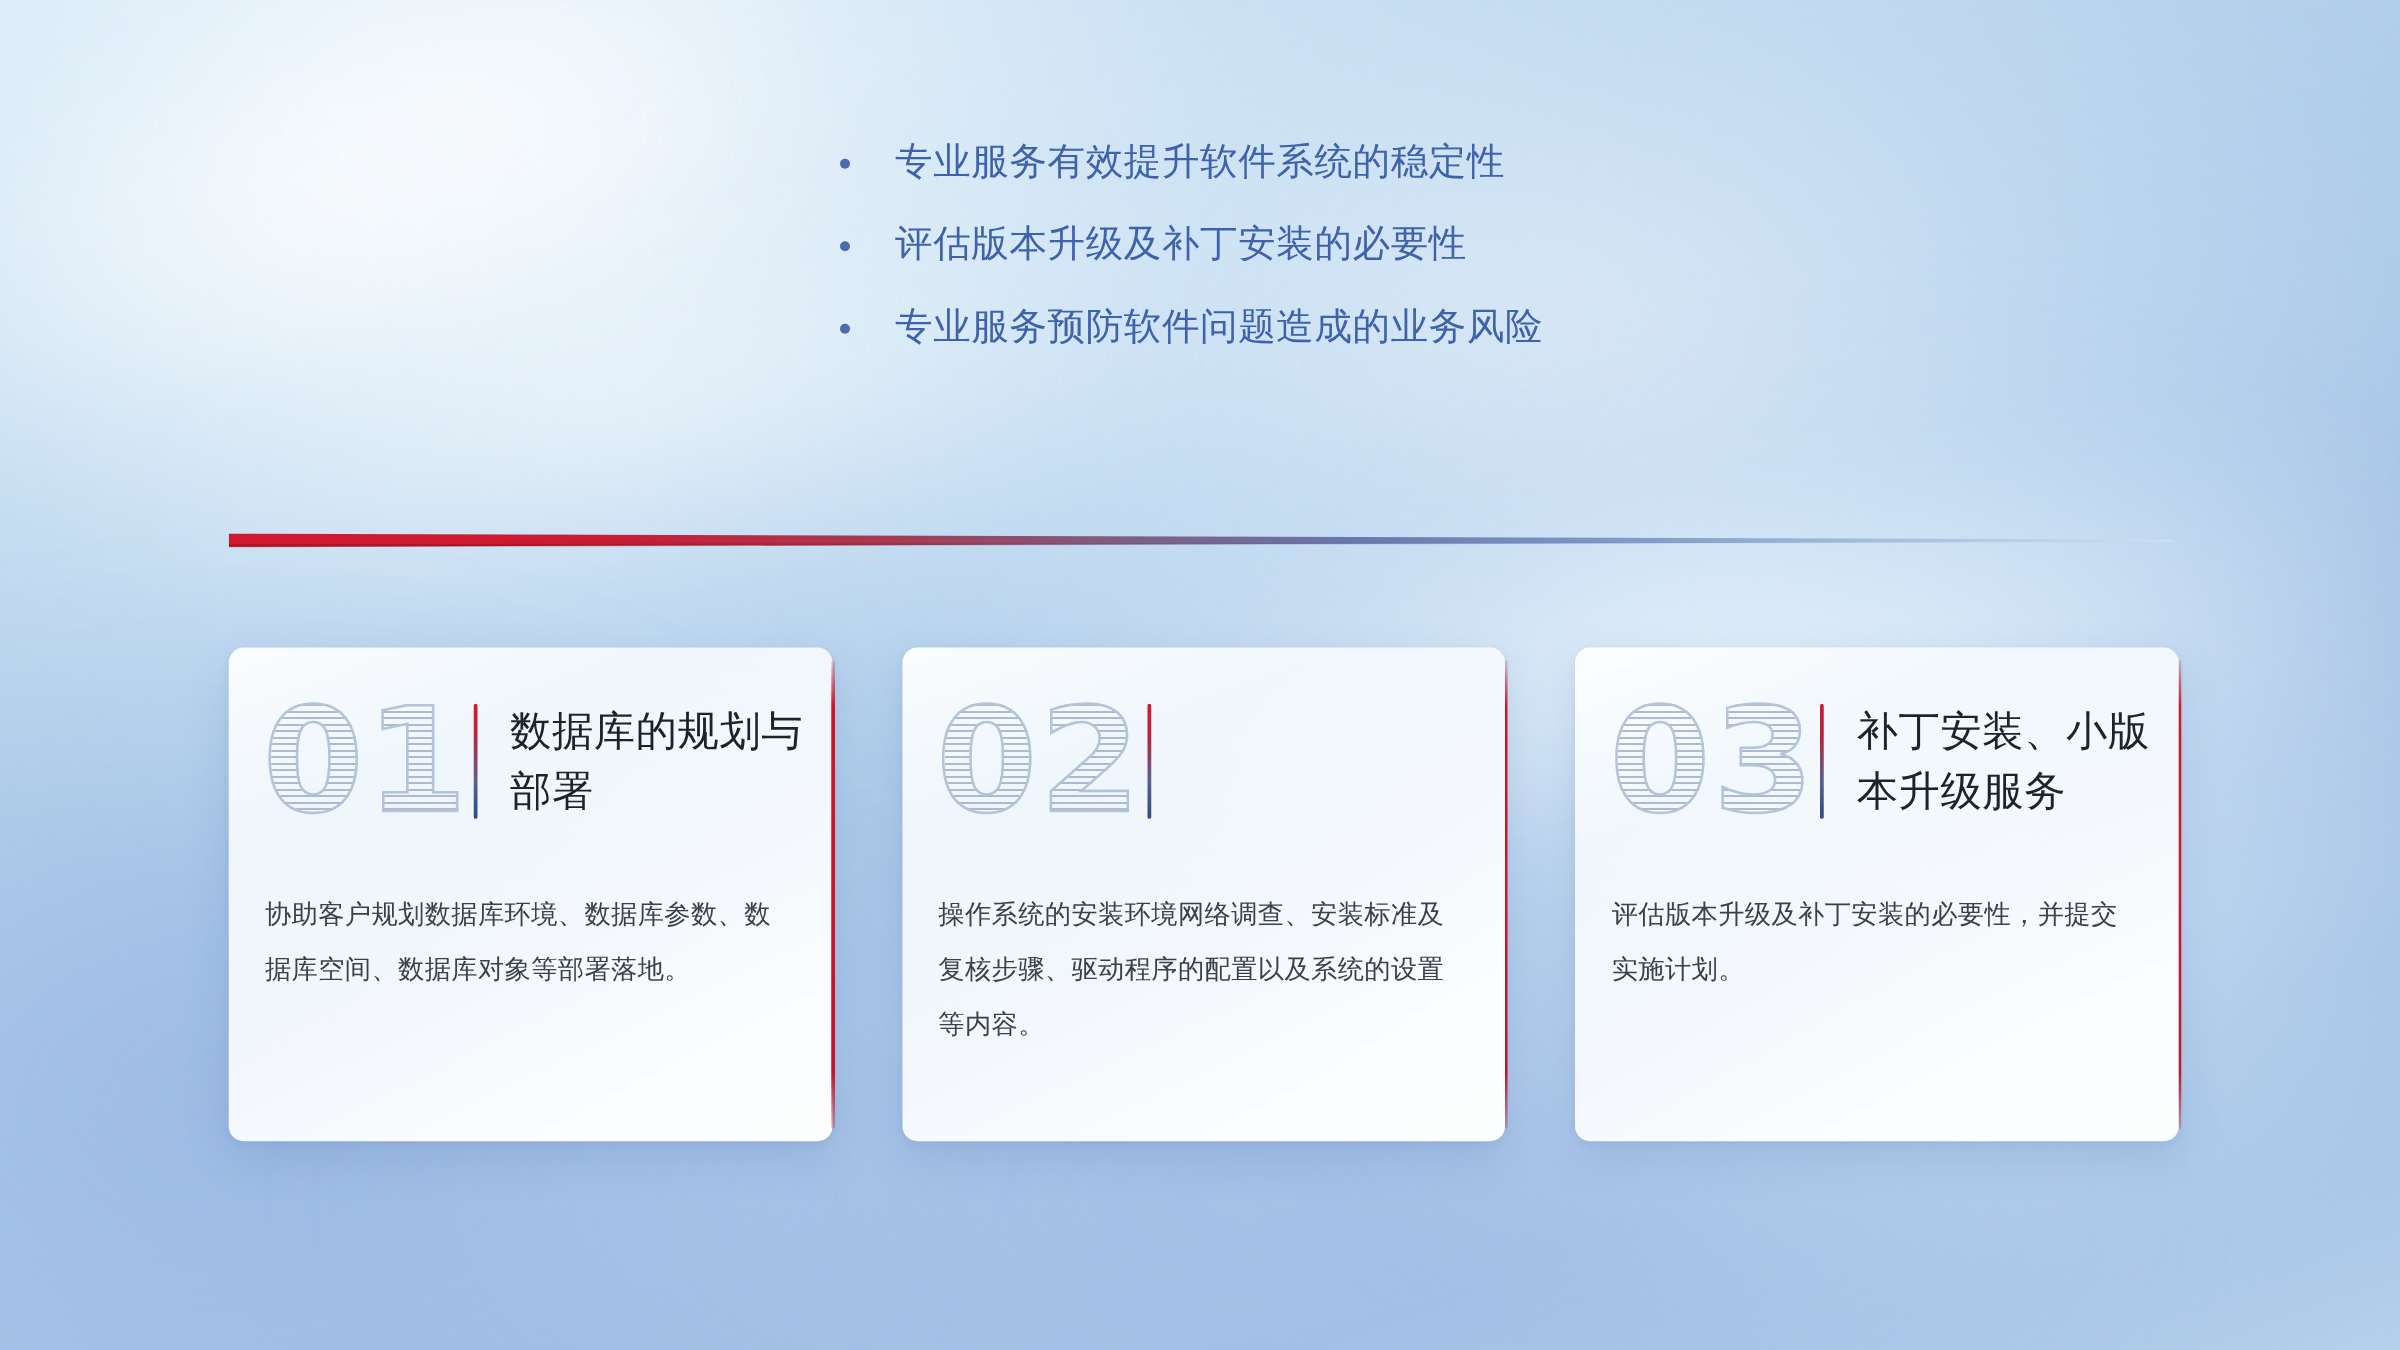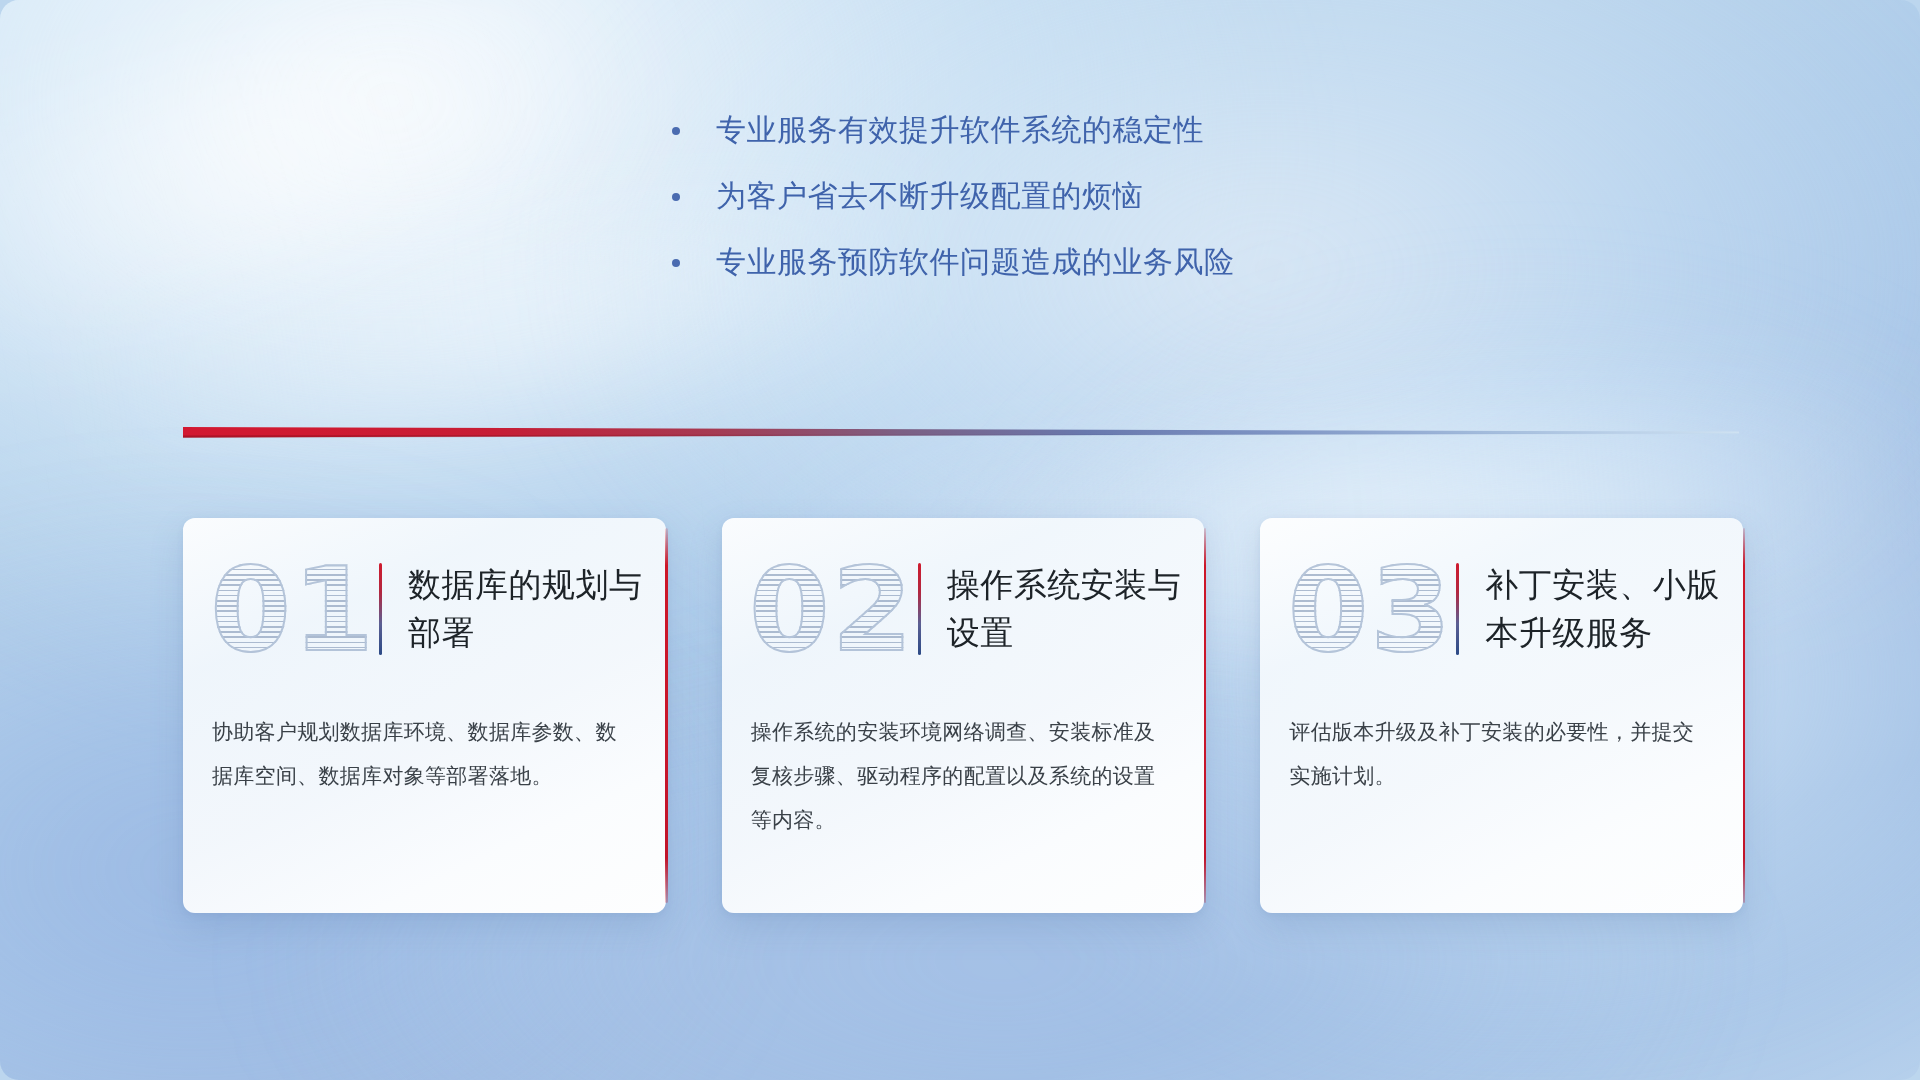--- a/index.html
+++ b/index.html
@@ -23,21 +23,20 @@
     background: linear-gradient(160deg,
         #cfe4f4 0%,
         #c3dbf0 14%,
         #b9d4ec 28%,
         #aeccea 44%,
         #a8c6e8 58%,
         #a3bfe4 70%,
         #9fbde3 82%,
         #a9c6e8 92%,
         #b6d0ec 100%);
-    border-radius: 19px;
   }
   .glow {
     position: absolute;
     pointer-events: none;
     border-radius: 50%;
     filter: blur(60px);
   }
   .glow-a {
     left: -240px; top: -340px;
     width: 1500px; height: 1050px;
@@ -264,21 +263,21 @@
 
   <div id="bullets">
 
     <div class="bullet-row">
       <span class="bullet-dot"></span>
       <span class="bullet-text">专业服务有效提升软件系统的稳定性</span>
     </div>
 
     <div class="bullet-row">
       <span class="bullet-dot"></span>
-      <span class="bullet-text">为客户省去不断升级配置的烦恼</span>
+      <span class="bullet-text">评估版本升级及补丁安装的必要性</span>
     </div>
 
     <div class="bullet-row">
       <span class="bullet-dot"></span>
       <span class="bullet-text">专业服务预防软件问题造成的业务风险</span>
     </div>
 
 
   </div>
 
@@ -320,21 +319,20 @@
       </div>
       <div class="card-body">协助客户规划数据库环境、数据库参数、数据库空间、数据库对象等部署落地。</div>
     </div>
 
     <div class="card">
       <div class="card-top">
         <div class="card-number">
           <span class="num">02</span>
         </div>
         <div class="card-divider"></div>
-        <div class="card-title">操作系统安装与设置</div>
       </div>
       <div class="card-body">操作系统的安装环境网络调查、安装标准及复核步骤、驱动程序的配置以及系统的设置等内容。</div>
     </div>
 
     <div class="card">
       <div class="card-top">
         <div class="card-number">
           <span class="num">03</span>
         </div>
         <div class="card-divider"></div>

